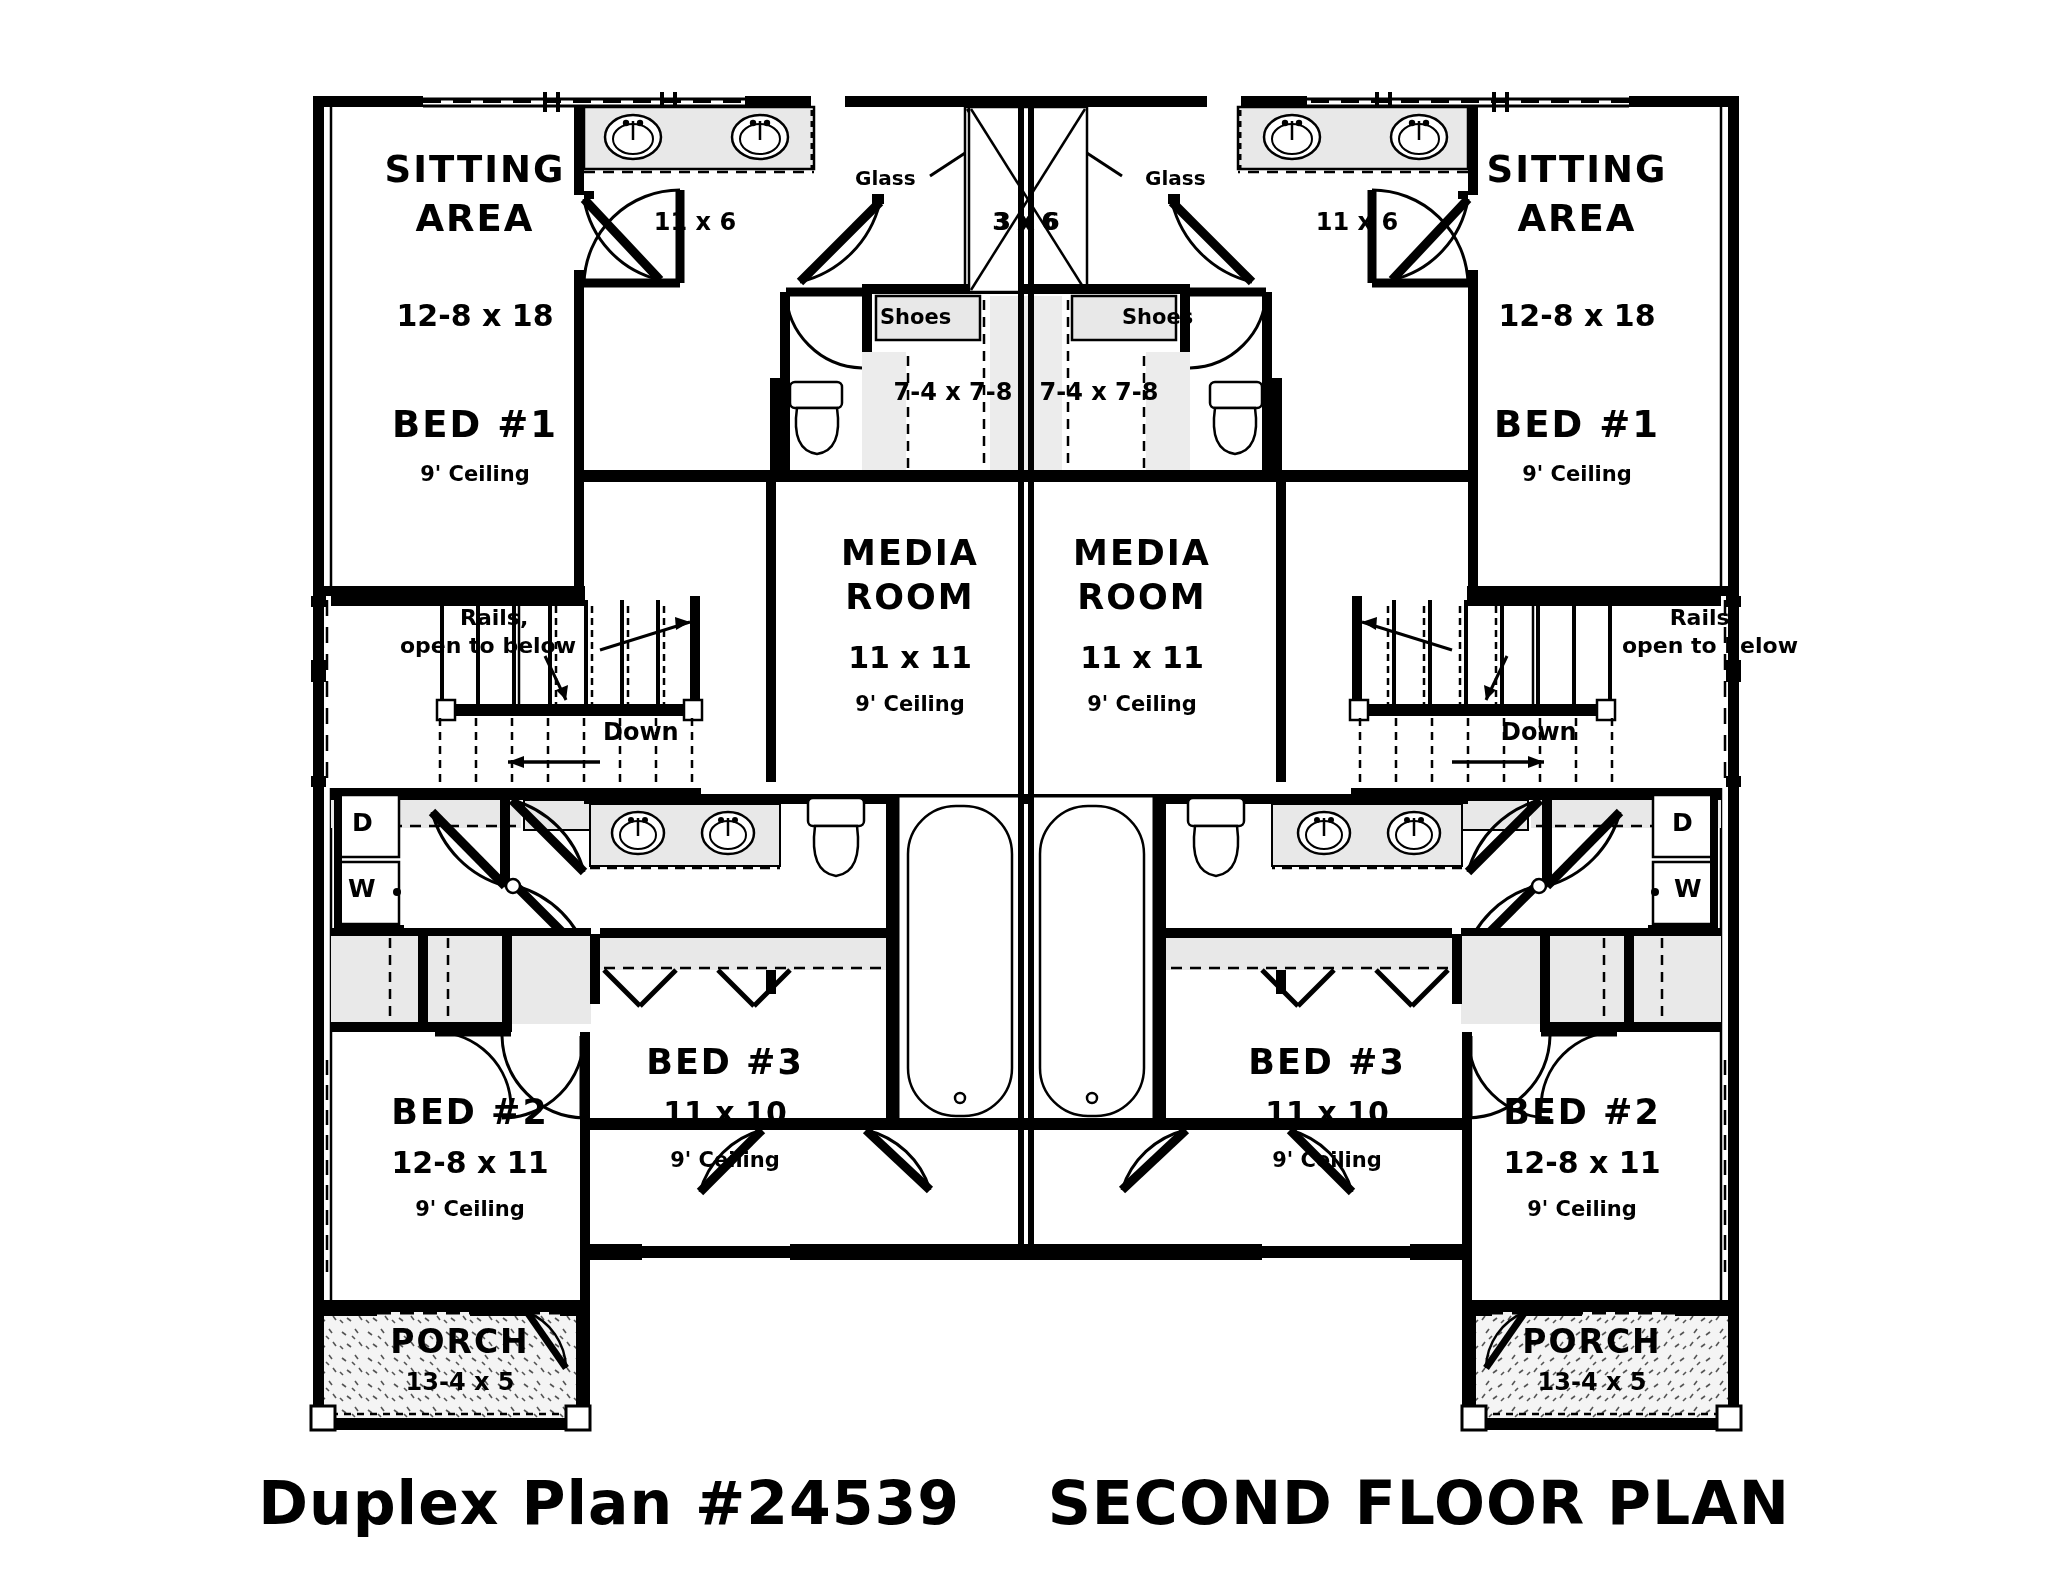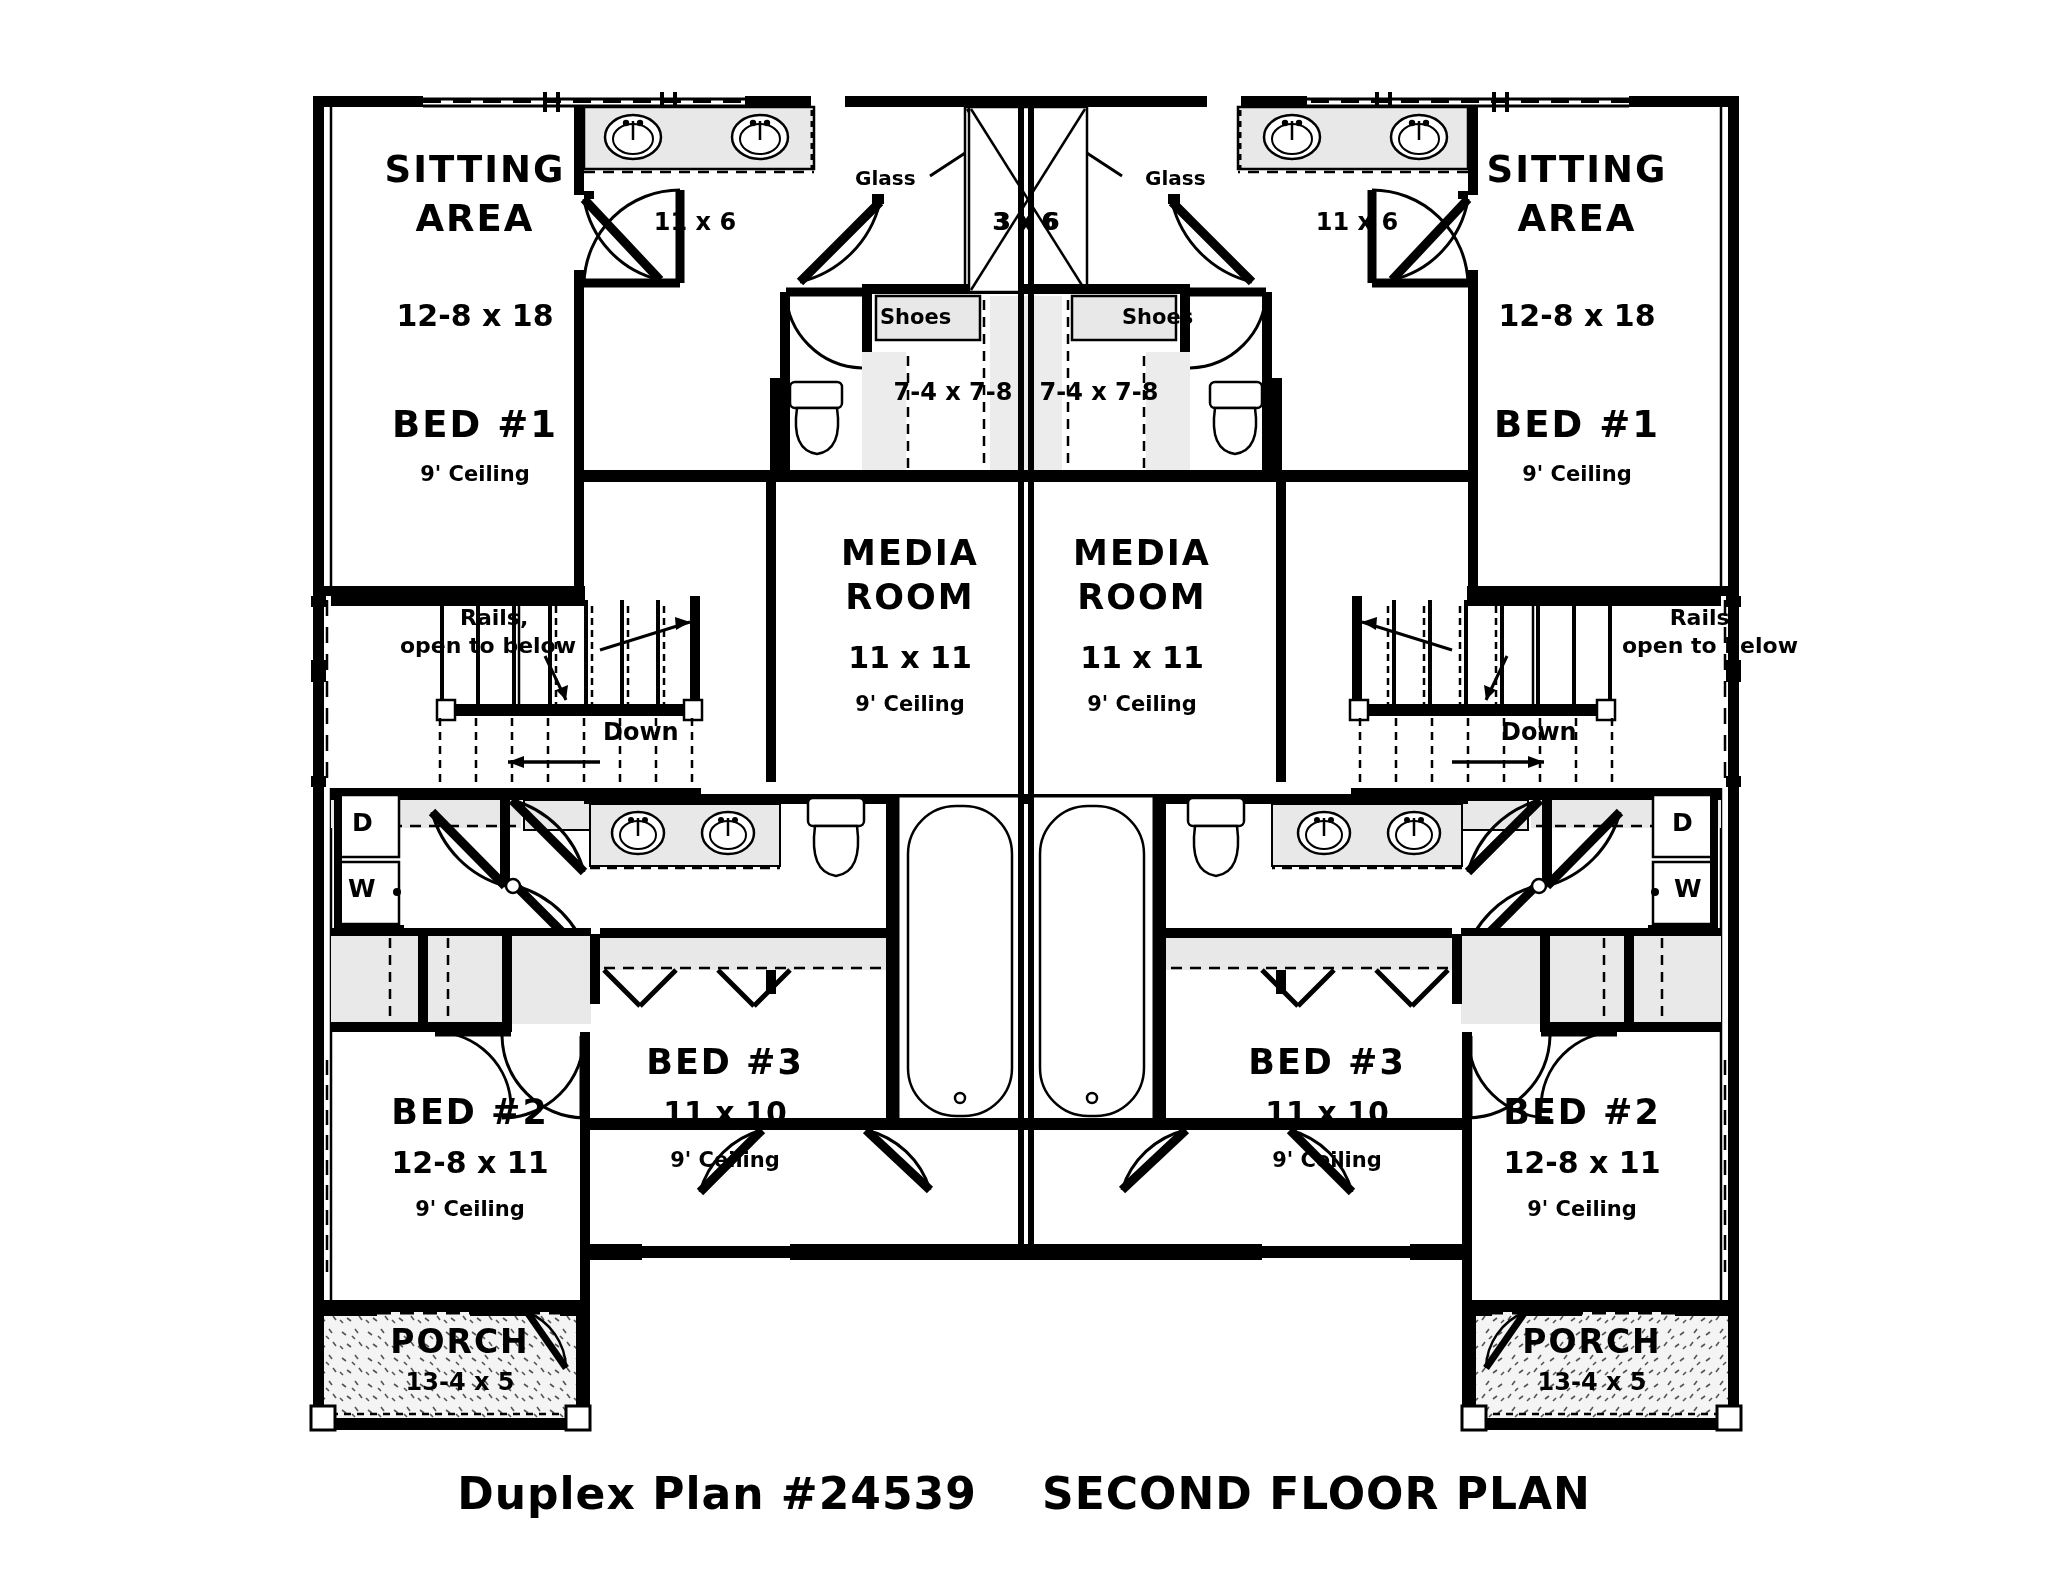--- a/index.html
+++ b/index.html
@@ -16,21 +16,21 @@
     overflow: hidden;
   }
   #plan-svg { position: absolute; left: 0; top: 0; }
 
   .ttl {
     position: absolute;
     width: 100%;
     text-align: center;
     top: 1468px;
     font-family: "DejaVu Sans", sans-serif;
-    font-size: 44px;
+    font-size: 60px;
     font-weight: 700;
     letter-spacing: 1px;
     color: #000;
     white-space: pre;
   }
 </style>
 </head>
 <body>
 
 <div id="page">

